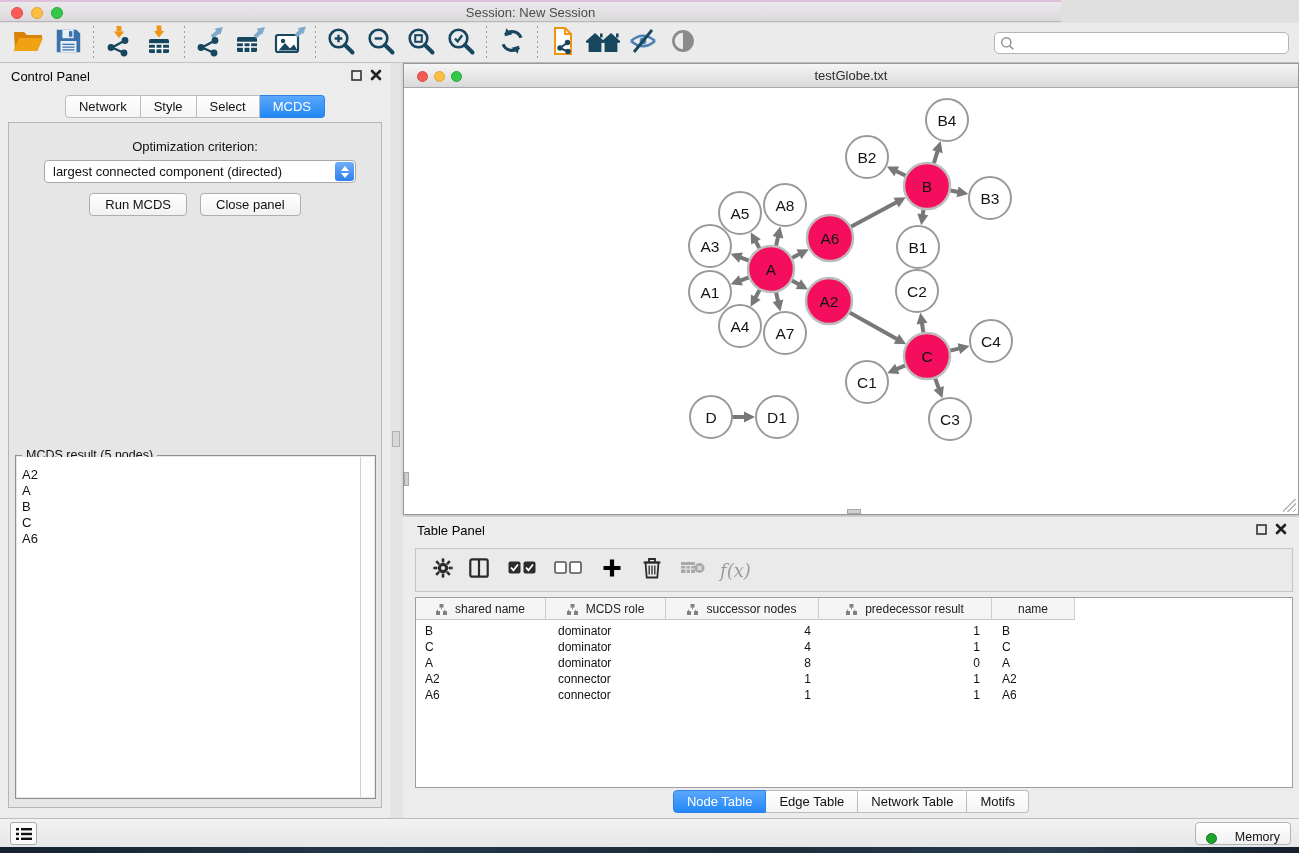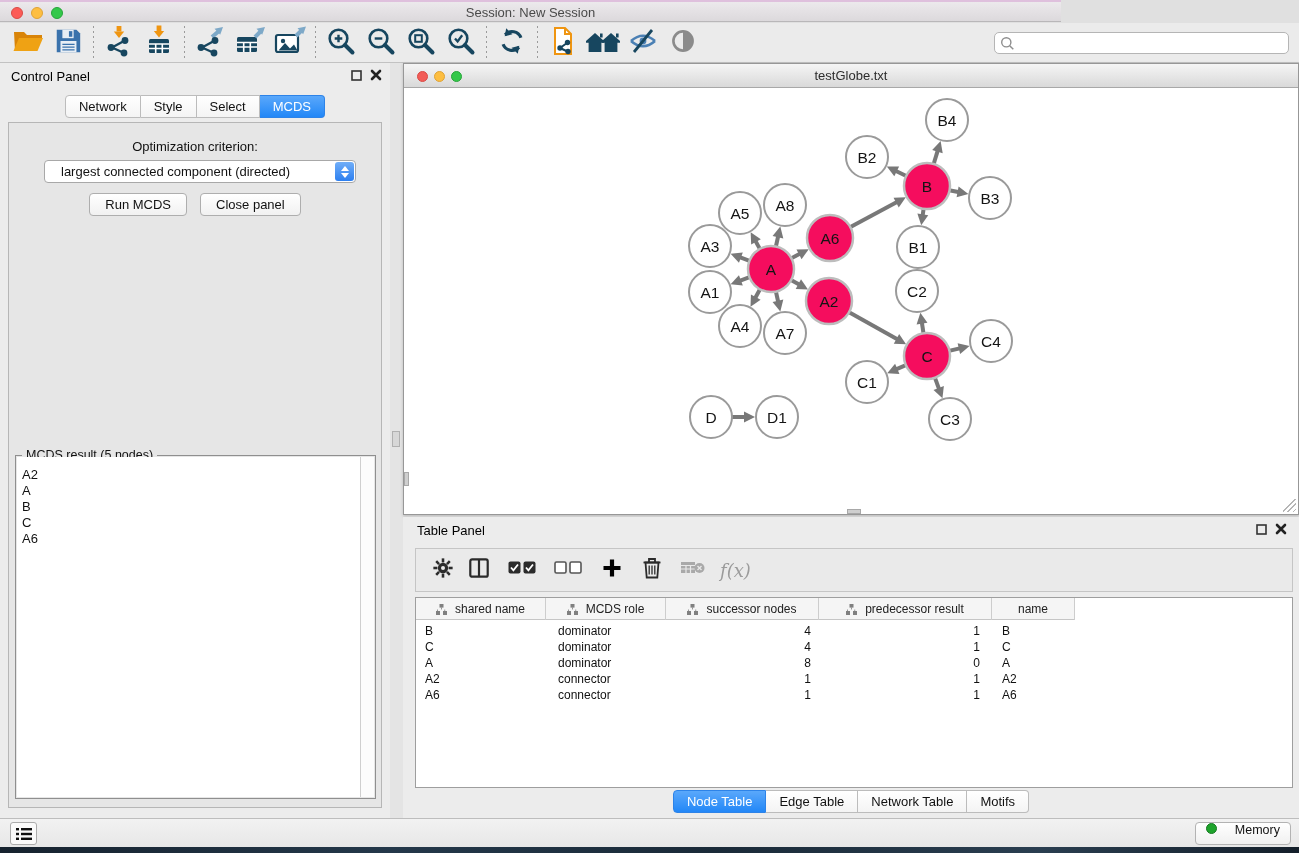--- a/index.html
+++ b/index.html
@@ -42,21 +42,21 @@
     padding:0 13px; cursor:default; }
   .seg-item:first-child { border-left:1px solid #bcbcbc; border-radius:4px 0 0 4px; }
   .seg-item:last-child { border-radius:0 4px 4px 0; }
   .seg-item.active { background:linear-gradient(#5aa8fb,#2287f7); border-color:#2d83e8; color:#fff; }
   #cp-tabs { position:absolute; left:0; right:0; top:32px; display:flex; justify-content:center; }
   #cp-body { position:absolute; left:8px; top:59px; width:374px; height:686px;
     background:#e6e6e6; border:1px solid #b6b6b6; }
   #opt-label { position:absolute; left:0; right:0; top:16px; text-align:center; font-size:13px; color:#111; }
   #criterion { position:absolute; left:35px; top:37px; width:312px; height:23px; background:#fff;
     border:1px solid #a8a8a8; border-radius:4px; font-size:13px; color:#111;
-    display:flex; align-items:center; padding-left:16px; }
+    display:flex; align-items:center; padding-left:8px; }
   #criterion .stepper { position:absolute; right:1px; top:1px; width:19px; height:19px; margin:0;
     border-radius:3px; background:linear-gradient(#70aef8,#2d7ff0); display:flex; flex-direction:column;
     align-items:center; justify-content:center; gap:2px; }
   .chev-up { width:0; height:0; border-left:4px solid transparent; border-right:4px solid transparent;
     border-bottom:5px solid #fff; }
   .chev-dn { width:0; height:0; border-left:4px solid transparent; border-right:4px solid transparent;
     border-top:5px solid #fff; }
   .btn { height:23px; border:1px solid #aeaeae; border-radius:4px;
     background:linear-gradient(#ffffff,#f1f1f1); font-size:13px; color:#111;
     display:inline-flex; align-items:center; justify-content:center; padding:0 15px; }
@@ -110,21 +110,21 @@
   .c4 { padding-left:10px; }
   #tp-rows { padding-top:3px; }
   #tp-tabs { position:absolute; left:0; right:0; top:273px; display:flex; justify-content:center; }
 
   
   #statusbar { left:0; top:818px; width:1299px; height:29px; background:linear-gradient(#f2f2f2,#e7e7e7);
     border-top:1px solid #bdbdbd; }
   #list-btn { position:absolute; left:10px; top:3px; width:27px; height:23px; background:#fafafa;
     border:1px solid #ababab; border-radius:3px; display:flex; align-items:center; justify-content:center; }
   #memory-btn { position:absolute; right:8px; top:3px; height:23px; background:linear-gradient(#ffffff,#f0f0f0);
-    border:1px solid #b3b3b3; border-radius:4px; display:flex; align-items:flex-start; gap:18px;
+    border:1px solid #b3b3b3; border-radius:4px; display:flex; align-items:flex-end; gap:18px;
     padding:0 10px; font-size:12.5px; color:#111; }
   #memory-dot { width:11px; height:11px; border-radius:50%; background:#1ea42c; border:1px solid #157a20; }
   #desktop-strip { left:0; top:847px; width:1299px; height:6px;
     background:linear-gradient(90deg,#16222e,#24384a 30%,#1a2a38 55%,#2a3e50 80%,#141f2a); }
 </style>
 </head>
 <body>
 
 <div id="titlebar" class="abs">
   <span class="tl" style="left:11px;background:#fc5b57;border:1px solid #d94b46;"></span>

